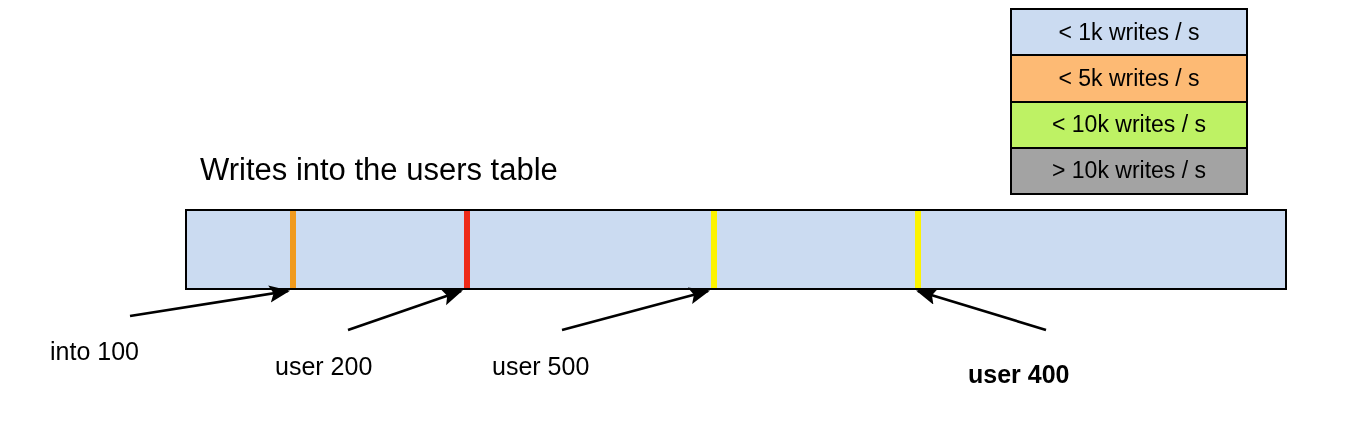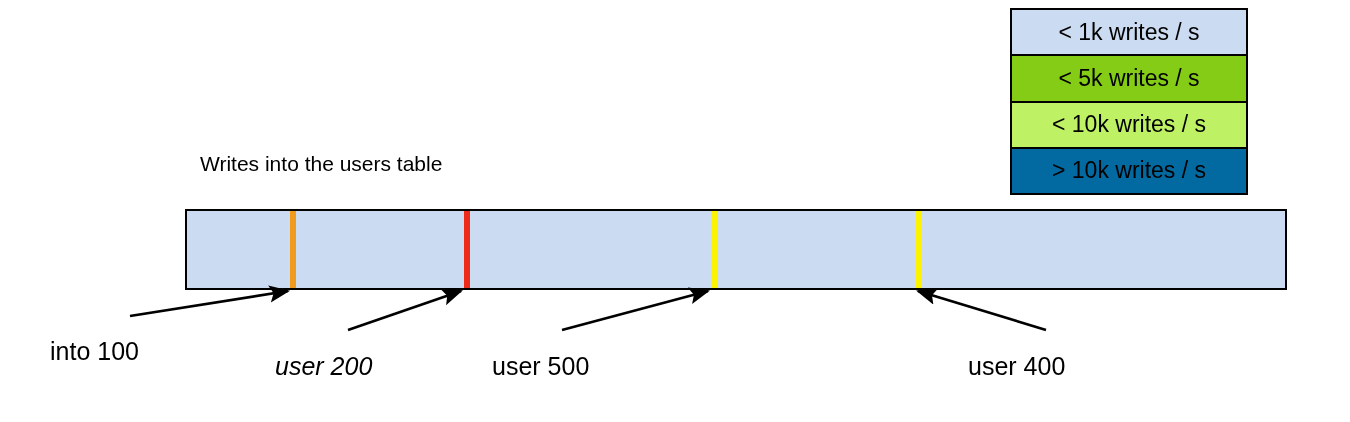--- a/index.html
+++ b/index.html
@@ -43,21 +43,21 @@
     color: #000000;
     line-height: 1;
     white-space: nowrap;
   }
 
   
   #caption {
     position: absolute;
     left: 200px;
     top: 152px;
-    font-size: 21px;
+    font-size: 31px;
     color: #000000;
     white-space: nowrap;
   }
 
   
   #table-bar {
     position: absolute;
     left: 185px;
     top: 209px;
     width: 1102px;
@@ -91,27 +91,27 @@
     pointer-events: none;
   }
 </style>
 </head>
 <body style="background: rgb(255, 255, 255);">
 
 <div id="legend">
   <div class="legend-row" style="background: rgb(203, 219, 241);">
     <span class="legend-label">&lt; 1k writes / s</span>
   </div>
-  <div class="legend-row" style="background: #84cc16; text-align: center;">
+  <div class="legend-row" style="background: #fdba74; text-align: center;">
     <span class="legend-label">&lt; 5k writes / s</span>
   </div>
   <div class="legend-row" style="background: #bef264;">
     <span class="legend-label">&lt; 10k writes / s</span>
   </div>
-  <div class="legend-row" style="background: #0369a1;">
+  <div class="legend-row" style="background: #a3a3a3;">
     <span class="legend-label">&gt; 10k writes / s</span>
   </div>
 </div>
 
 <div id="caption">Writes into the users table</div>
 
 <div id="table-bar" style="background: rgb(203, 219, 241); border-color: rgb(0, 0, 0);">
   <div class="stripe" style="background: rgb(240, 154, 30); left: 103px;"></div>
   <div class="stripe" style="background: rgb(238, 42, 24); left: 277px;"></div>
   <div class="stripe" style="background: rgb(252, 243, 1); left: 524px;"></div>
@@ -124,15 +124,15 @@
       <path d="M0,0 L8,3.3 L0,6.6 L1.6,3.3 Z" fill="#000000"></path>
     </marker>
   </defs>
   <line x1="130" y1="316" x2="288" y2="291" stroke="#000000" stroke-width="2.6" marker-end="url(#ah)"></line>
   <line x1="348" y1="330" x2="461" y2="291" stroke="#000000" stroke-width="2.6" marker-end="url(#ah)"></line>
   <line x1="562" y1="330" x2="708" y2="291" stroke="#000000" stroke-width="2.6" marker-end="url(#ah)"></line>
   <line x1="1046" y1="330" x2="918" y2="291" stroke="#000000" stroke-width="2.6" marker-end="url(#ah)"></line>
 </svg>
 
 <div class="pointer-label" style="left:50px;top:337px;">into 100</div>
-<div class="pointer-label" style="left:275px;top:352px;font-style:italic;">user 200</div>
+<div class="pointer-label" style="left:275px;top:352px;">user 200</div>
 <div class="pointer-label" style="left:492px;top:352px;">user 500</div>
-<div class="pointer-label" style="left:968px;top:352px;">user 400</div>
+<div class="pointer-label" style="left:968px;top:360px;font-weight:bold;">user 400</div>
 
 </body></html>

